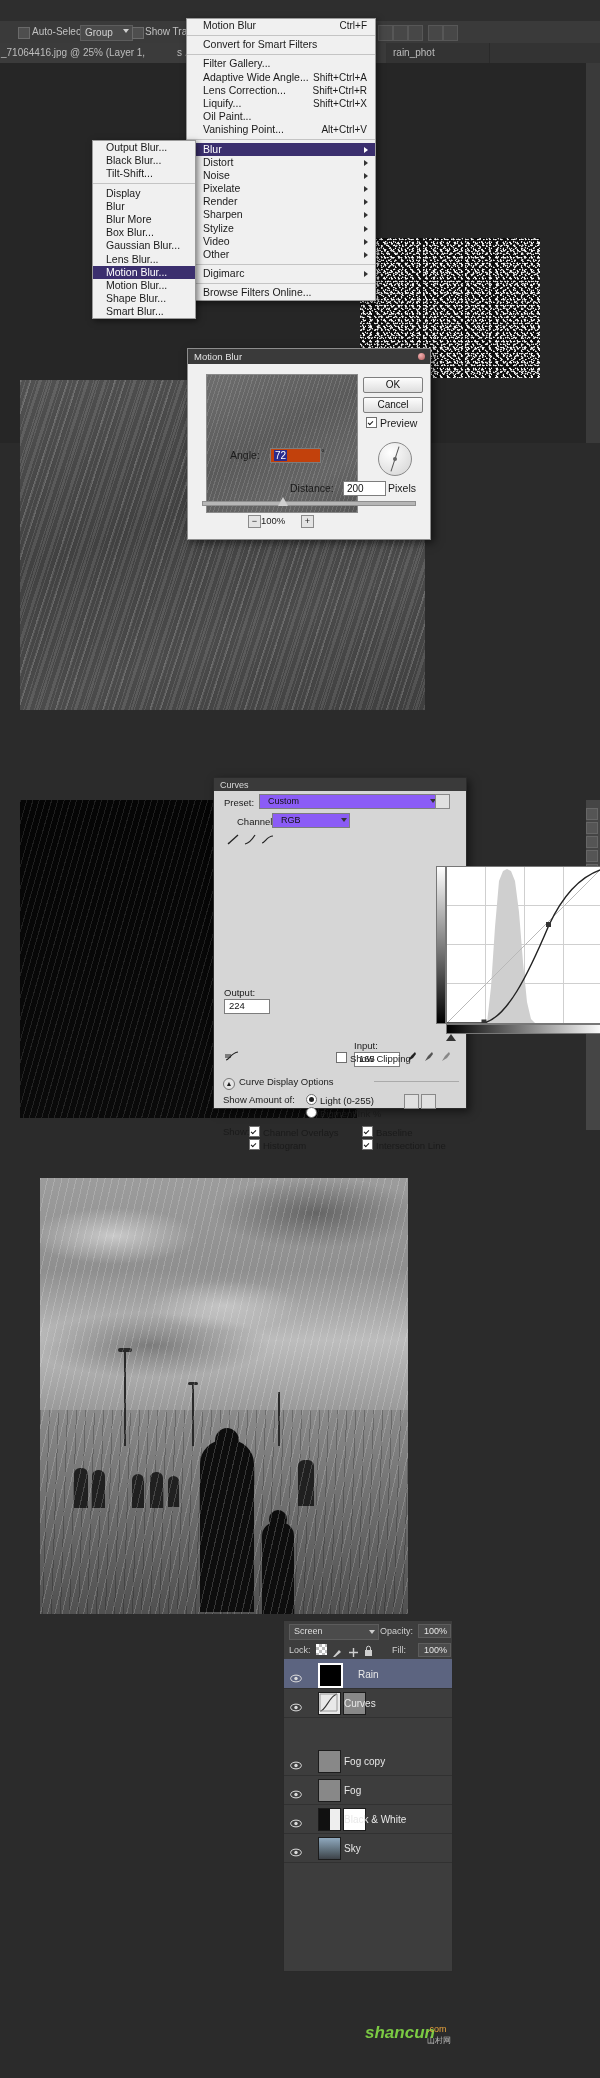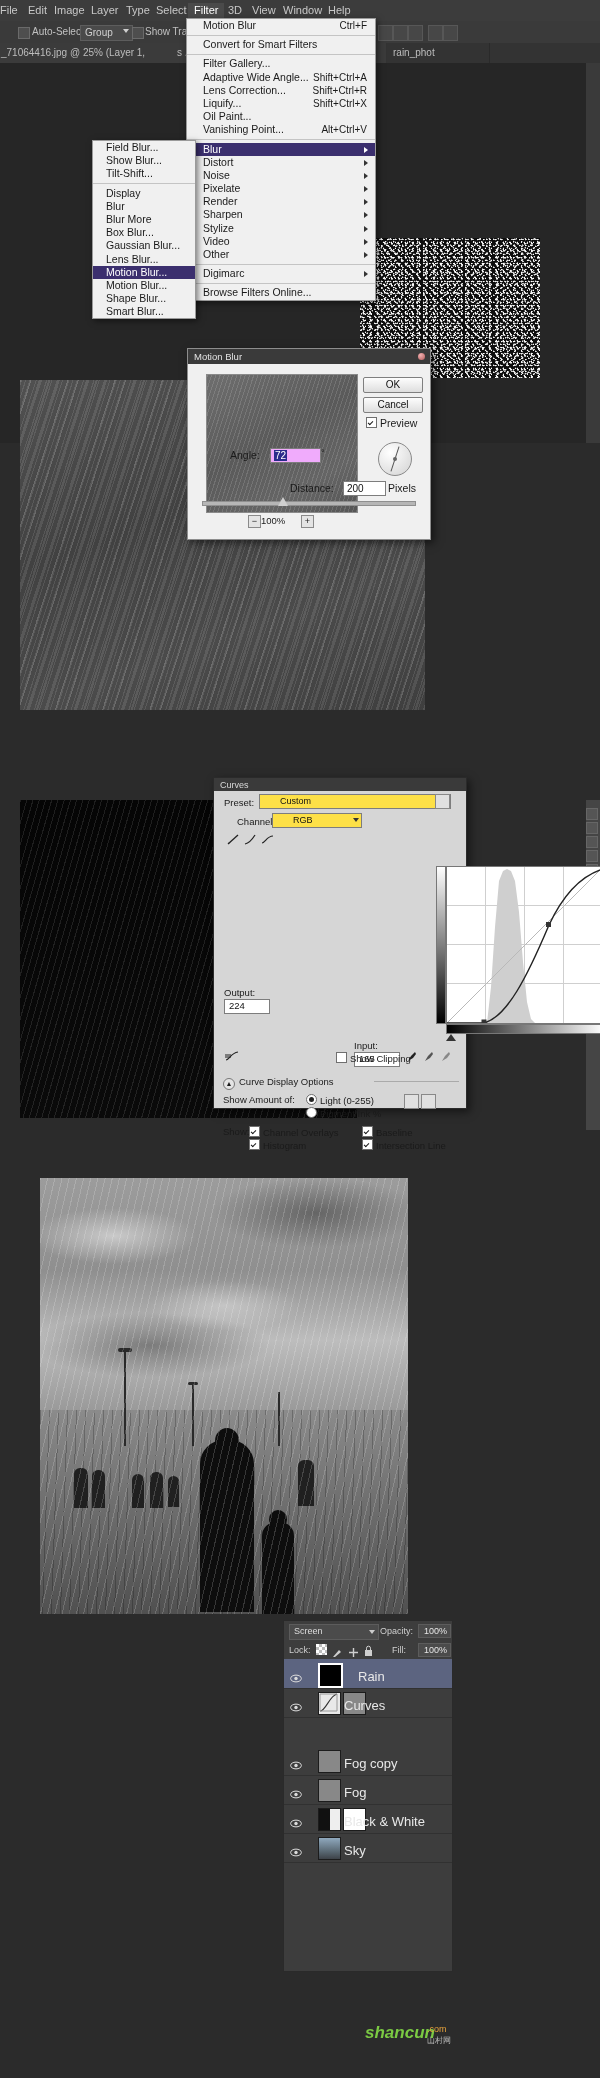--- a/index.html
+++ b/index.html
@@ -88,21 +88,21 @@
         rgba(255,255,255,.13) 0px,rgba(255,255,255,.13) 1px,
         rgba(255,255,255,0) 1px,rgba(255,255,255,0) 4px),
        linear-gradient(150deg,#6e6e6e,#5a5a5a 45%,#656565 75%,#555);}
   .zrow{position:absolute;left:18px;top:166px;width:150px;height:12px;}
   .zbtn{position:absolute;width:11px;height:11px;border:1px solid #8a8a8a;background:#e4e4e4;
      font-size:9px;line-height:10px;text-align:center;color:#222;}
   .zpct{position:absolute;left:55px;top:0px;font-size:9.5px;color:#1a1a1a;}
   .mbrow{position:absolute;font-size:10.5px;color:#1a1a1a;}
   .mbinput{position:absolute;height:13px;line-height:13px;border:1px solid #7d7d7d;background:#fff;
      font-size:10px;padding-left:3px;color:#111;}
-  .mbinput.selv{background:#f0abfc;}
+  .mbinput.selv{background:#c2410c;}
   .mbinput.selv b{background:#2b2b8c;color:#fff;font-weight:normal;padding:0 1px;}
   .dial{position:absolute;left:190px;top:93px;width:32px;height:32px;border-radius:50%;
      border:1px solid #8a8a8a;background:radial-gradient(circle at 35% 30%,#fff,#d2d2d2);}
   .dial .ln{position:absolute;left:50%;top:3px;width:1px;height:26px;background:#555;
      transform:translateX(-0.5px) rotate(18deg);transform-origin:50% 50%;}
   .dial .dot{position:absolute;left:14px;top:14px;width:4px;height:4px;border-radius:50%;background:#666;}
   .slider{position:absolute;left:14px;top:148px;width:212px;height:10px;}
   .slider .trk{position:absolute;left:0;top:4px;width:212px;height:3px;background:#b6b6b6;border:1px solid #8f8f8f;}
   .slider .th{position:absolute;left:76px;top:0;width:0;height:0;
      border-left:5px solid transparent;border-right:5px solid transparent;border-bottom:9px solid #cfcfcf;}
@@ -122,22 +122,22 @@
         rgba(255,255,255,.10) 0px,rgba(255,255,255,.10) 1px,
         rgba(255,255,255,0) 1px,rgba(255,255,255,0) 6px),
        linear-gradient(#050505,#0a0a0a);}
 
   .cvdlg{position:absolute;left:213px;top:-23px;width:252px;height:330px;background:#3e3e3e;
      border:1px solid #2a2a2a;box-shadow:3px 3px 8px rgba(0,0,0,.5);z-index:20;}
   .cvtitle{position:absolute;left:0;top:0;width:252px;height:13px;background:#3a3a3a;}
   .cvtitle span{position:absolute;left:6px;top:1.5px;font-size:9px;color:#d8d8d8;}
   .cvbody{position:absolute;left:0;top:13px;width:252px;height:317px;background:#d6d6d6;}
   .ct{position:absolute;font-size:9.5px;color:#1a1a1a;}
-  .csel{position:absolute;height:13px;line-height:12px;background:#fde047;border:1px solid #7d7d7d;
-     font-size:9px;color:#111;padding-left:20px;}
+  .csel{position:absolute;height:13px;line-height:12px;background:#8b5cf6;border:1px solid #7d7d7d;
+     font-size:9px;color:#111;padding-left:8px;}
   .csel:after{content:"";position:absolute;right:2px;top:4px;width:0;height:0;
      border-left:3px solid transparent;border-right:3px solid transparent;border-top:4px solid #333;}
   .grid{position:absolute;left:232px;top:75px;width:156px;height:156px;background:#fff;border:1px solid #777;}
   .gln{position:absolute;background:#cfcfcf;}
   .cvin{position:absolute;height:13px;line-height:12px;background:#fff;border:1px solid #7d7d7d;
      font-size:9.5px;color:#111;padding-left:4px;width:40px;}
   .ramp-h{position:absolute;left:232px;top:233px;width:156px;height:8px;
      background:linear-gradient(90deg,#000,#fff);border:1px solid #777;}
   .ramp-v{position:absolute;left:222px;top:75px;width:8px;height:156px;
      background:linear-gradient(0deg,#000,#fff);border:1px solid #777;}
@@ -184,54 +184,41 @@
   .lsel:after{content:"";position:absolute;right:3px;top:5px;width:0;height:0;
      border-left:3px solid transparent;border-right:3px solid transparent;border-top:4px solid #ccc;}
   .ltx{position:absolute;font-size:9px;color:#cfcfcf;}
   .lval{position:absolute;height:12px;line-height:12px;font-size:9px;color:#e5e5e5;
      background:#4b4b4b;border:1px solid #5c5c5c;text-align:right;padding-right:3px;}
   .layer{position:absolute;left:0;width:168px;height:29px;border-bottom:1px solid #313131;}
   .layer.active{background:#5c6480;}
   .layer .eye{position:absolute;left:6px;top:10px;width:12px;height:9px;}
   .layer .thumb{position:absolute;left:34px;top:4px;width:21px;height:21px;border:1px solid #1c1c1c;background:#888;}
   .layer .thumb2{position:absolute;left:59px;top:4px;width:21px;height:21px;border:1px solid #1c1c1c;background:#888;}
-  .layer .lname{position:absolute;left:60px;top:10px;font-size:13px;color:#e8e8e8;}
+  .layer .lname{position:absolute;left:60px;top:10px;font-size:10px;color:#e8e8e8;}
   .checker{background-image:
       linear-gradient(45deg,#bdbdbd 25%,transparent 25%,transparent 75%,#bdbdbd 75%),
       linear-gradient(45deg,#bdbdbd 25%,#fff 25%,#fff 75%,#bdbdbd 75%);
       background-size:6px 6px;background-position:0 0,3px 3px;}
   .foldericon{position:absolute;left:44px;top:9px;width:16px;height:12px;background:#c9c9c9;border-radius:1px 2px 1px 1px;}
   .tri{position:absolute;left:30px;top:11px;width:0;height:0;
       border-top:4px solid transparent;border-bottom:4px solid transparent;border-left:5px solid #ddd;}
 
   .wm{position:absolute;left:365px;top:2023px;width:105px;height:28px;}
   .wm .g{position:absolute;left:0;top:0;font-size:17px;font-weight:bold;color:#7ac943;font-style:italic;}
   .wm .o{position:absolute;left:62px;top:1px;font-size:9px;color:#e8a33d;}
   .wm .u{position:absolute;left:62px;top:12px;font-size:8px;color:#bbb;}
 </style>
 </head>
 <body>
 
 <div class="canvas">
 
   <div class="shot1">
 
-    <div class="menubar">
-      <div class="mi" style="left:-6px">File</div>
-      <div class="mi" style="left:22px">Edit</div>
-      <div class="mi" style="left:48px">Image</div>
-      <div class="mi" style="left:85px">Layer</div>
-      <div class="mi" style="left:120px">Type</div>
-      <div class="mi" style="left:150px">Select</div>
-      <div class="mi active" style="left:188px">Filter</div>
-      <div class="mi" style="left:222px">3D</div>
-      <div class="mi" style="left:246px">View</div>
-      <div class="mi" style="left:277px">Window</div>
-      <div class="mi" style="left:322px">Help</div>
-    </div>
 
     <div class="optbar">
       <div class="chk" style="left:18px"></div>
       <div class="lbl" style="left:32px">Auto-Select:</div>
       <div class="cmb" style="left:80px;width:34px">Group</div>
       <div class="chk" style="left:132px"></div>
       <div class="lbl" style="left:145px">Show Tran</div>
       <div class="algn" style="left:378px"></div>
       <div class="algn" style="left:393px"></div>
       <div class="algn" style="left:408px"></div>
@@ -332,22 +319,22 @@
         <span>Digimarc</span>
         <span class="arw"></span>
       </div>
       <div class="sep"></div>
       <div class="row">
         <span>Browse Filters Online...</span>
       </div>
     </div>
 
     <div class="bmenu">
-      <div class="row">Field Blur...</div>
-      <div class="row">Show Blur...</div>
+      <div class="row">Output Blur...</div>
+      <div class="row">Black Blur...</div>
       <div class="row">Tilt-Shift...</div>
       <div class="sep"></div>
       <div class="row">Display</div>
       <div class="row">Blur</div>
       <div class="row">Blur More</div>
       <div class="row">Box Blur...</div>
       <div class="row">Gaussian Blur...</div>
       <div class="row">Lens Blur...</div>
       <div class="row sel">Motion Blur...</div>
       <div class="row">Motion Blur...</div>

